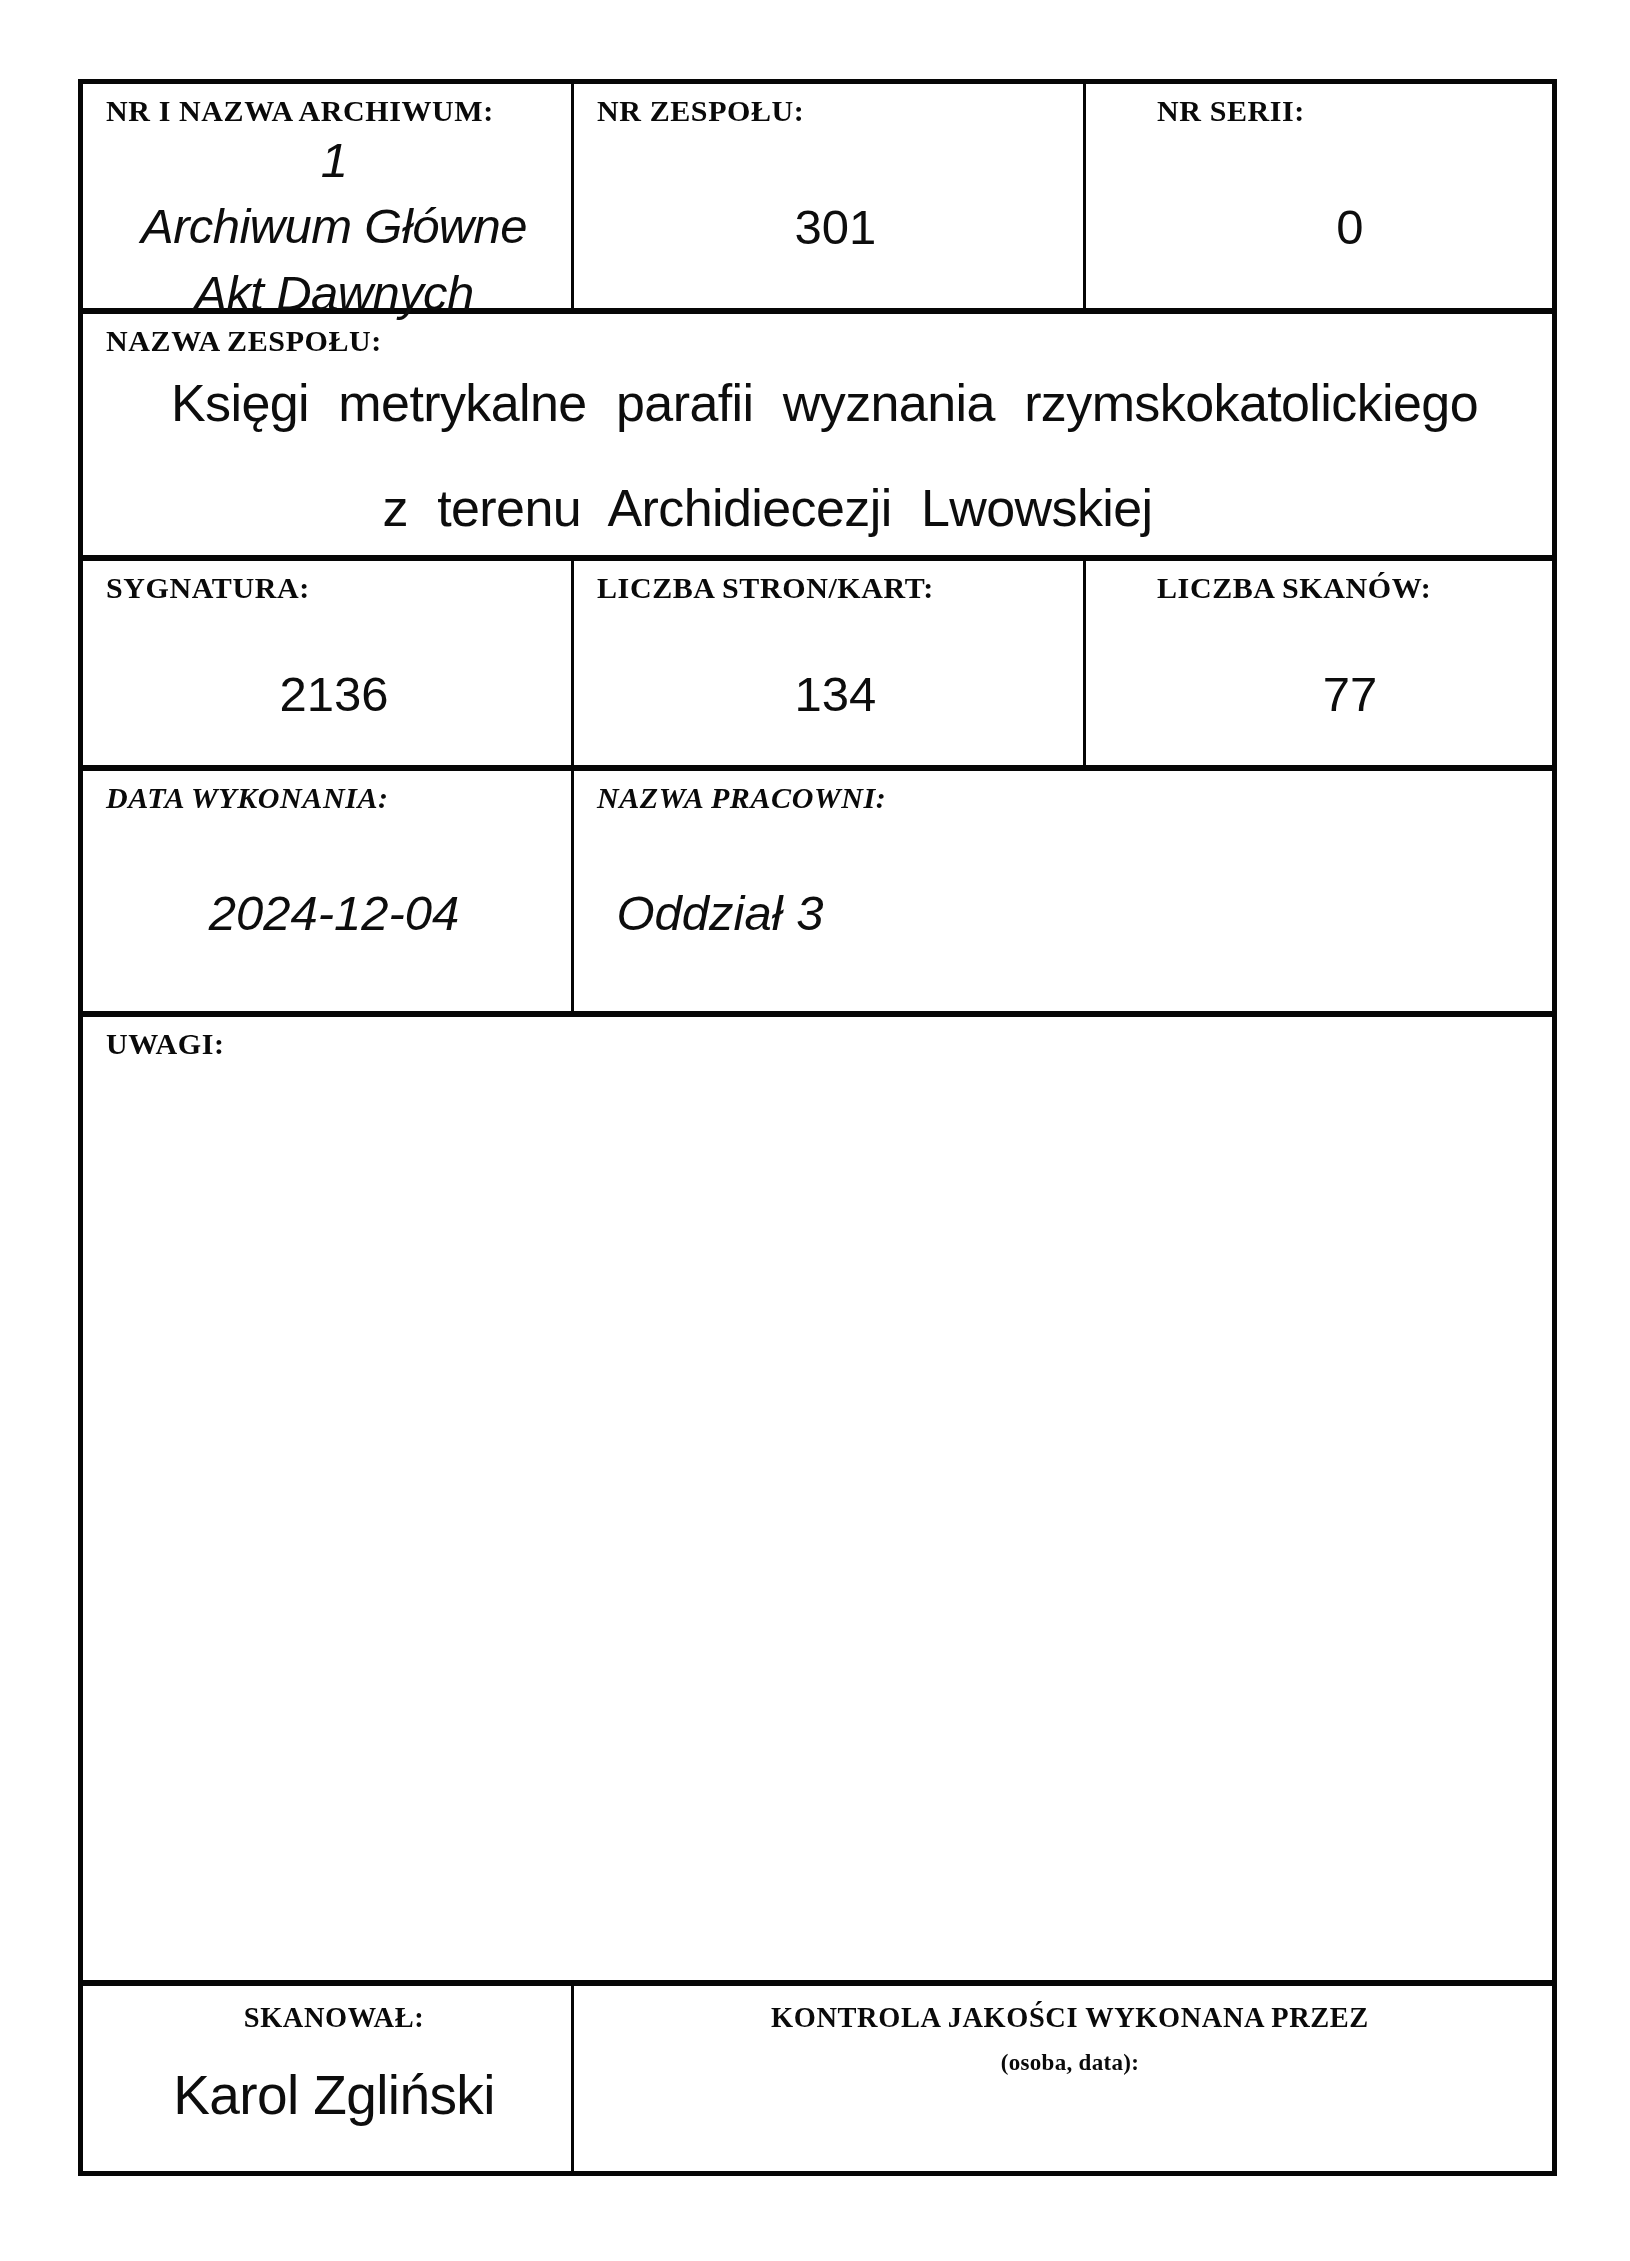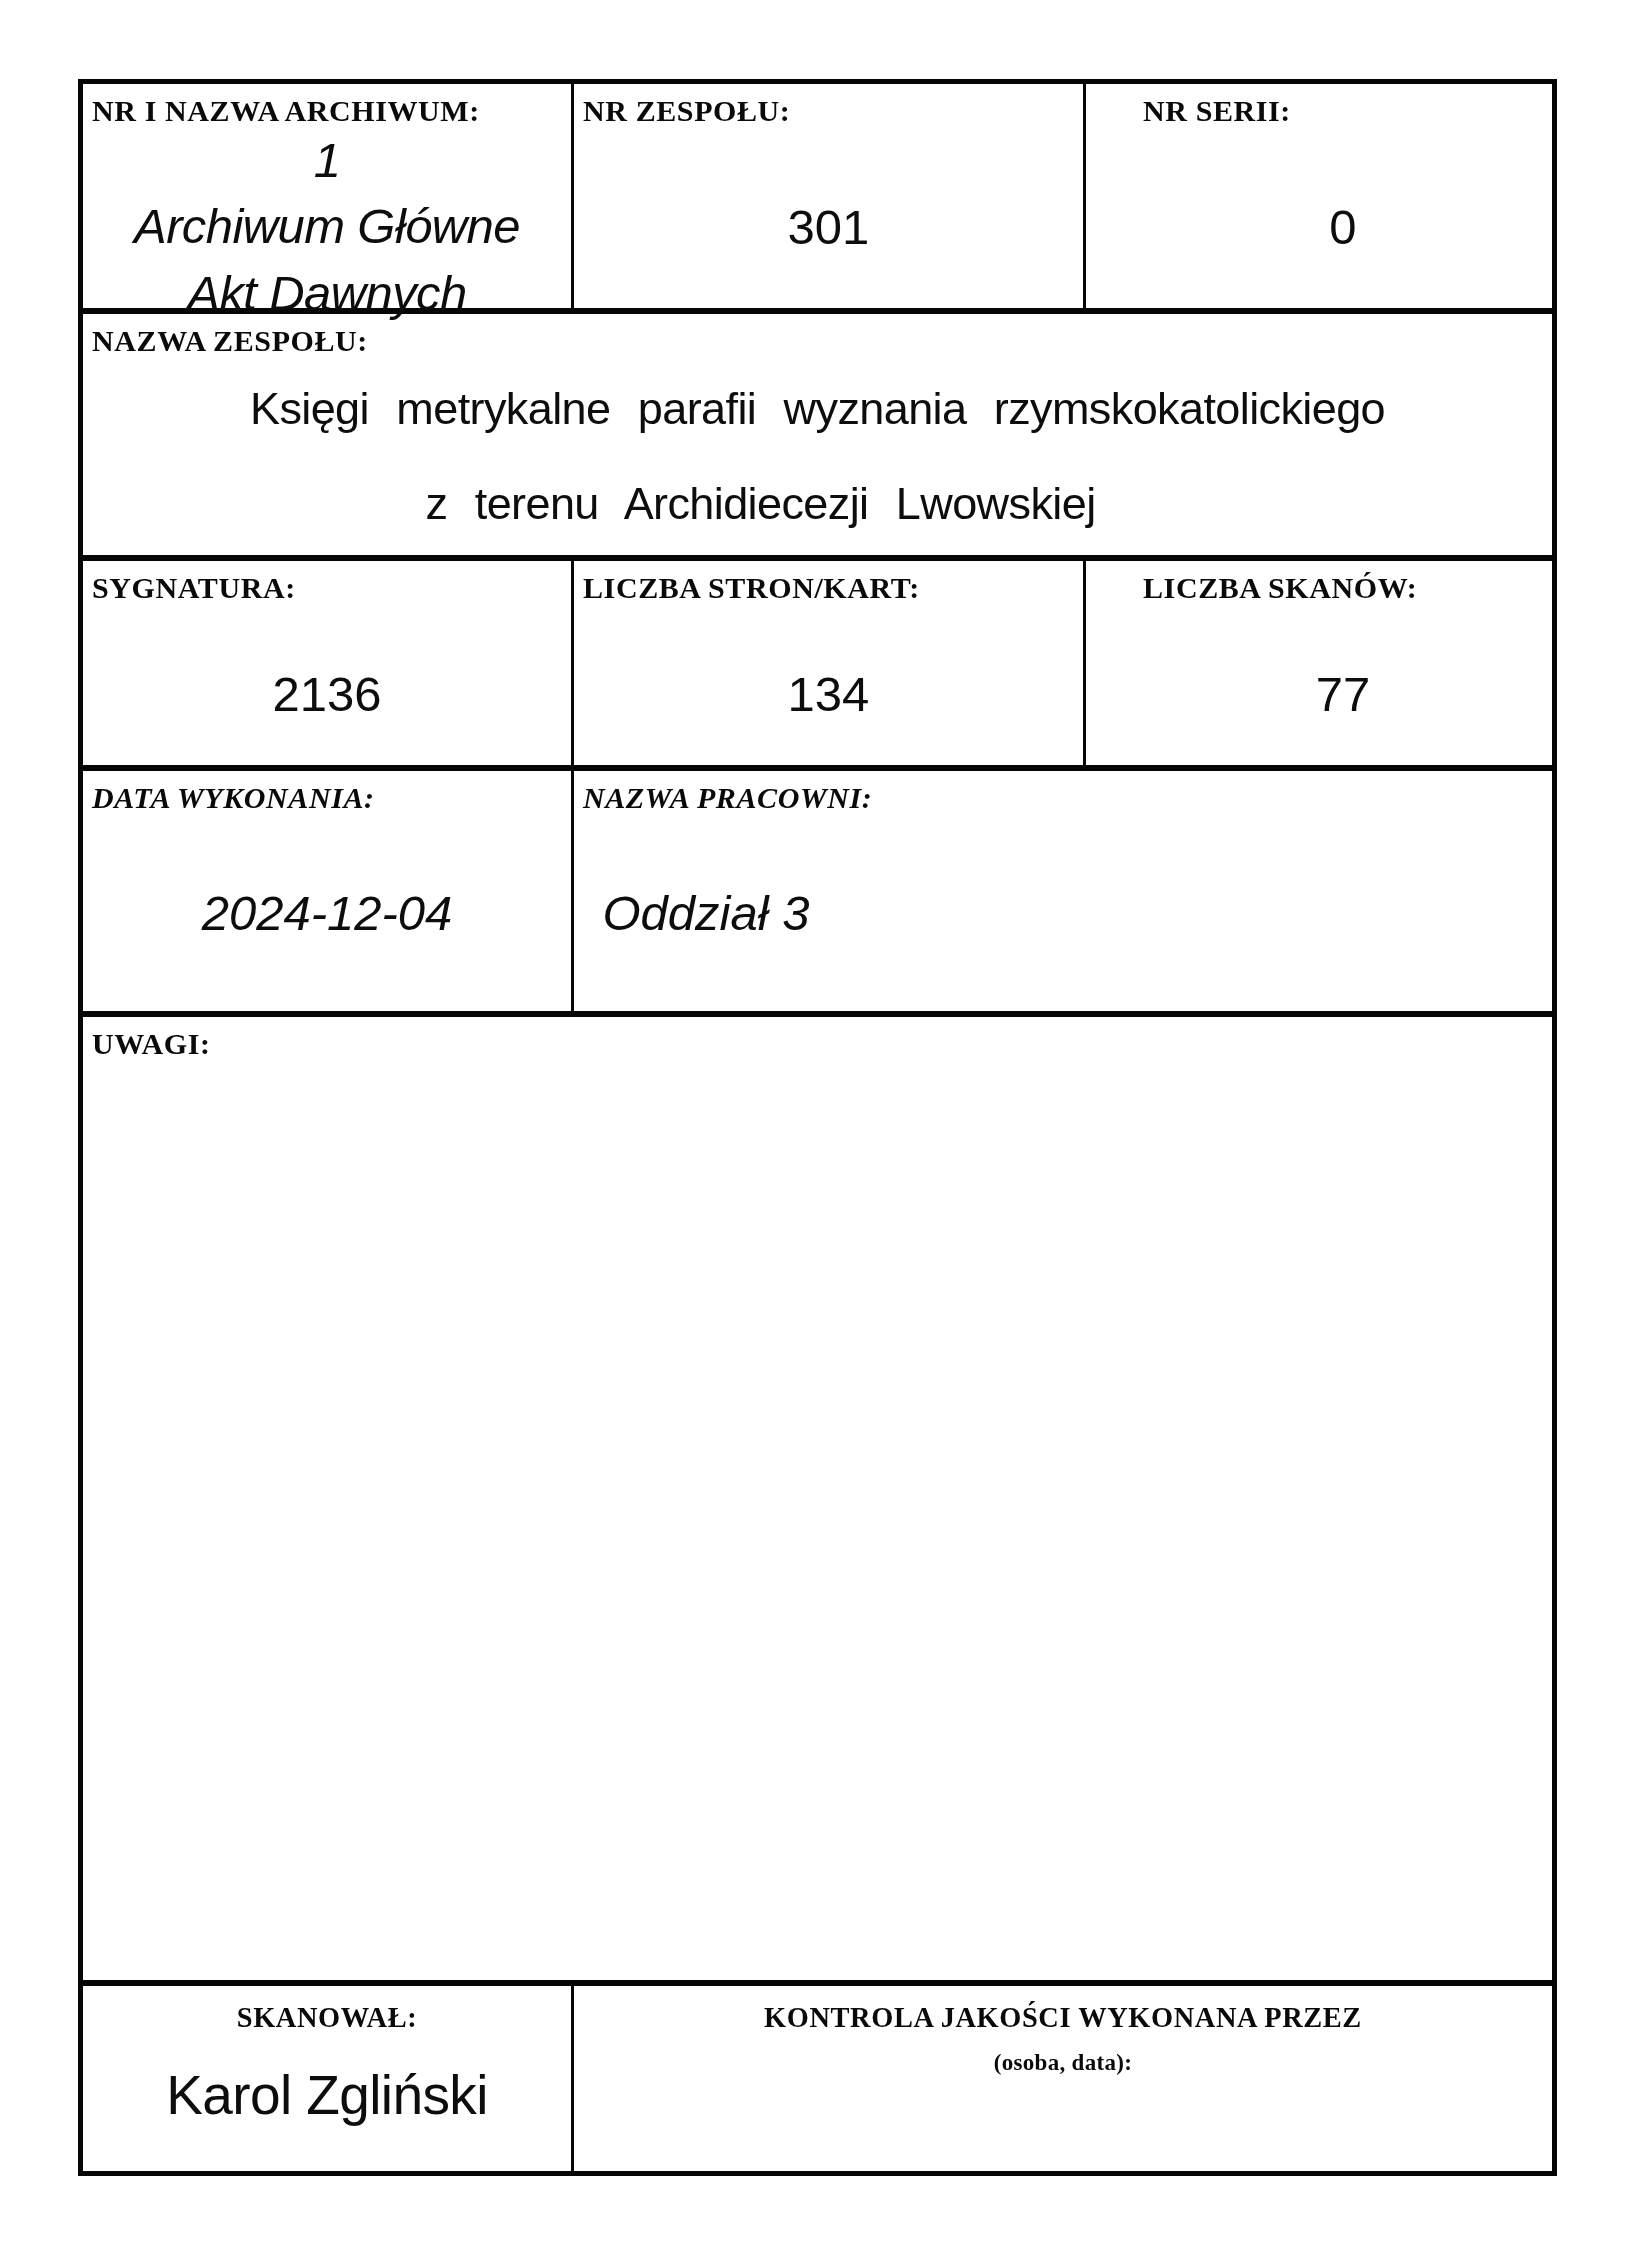--- a/index.html
+++ b/index.html
@@ -38,20 +38,21 @@
   .row.r4 { height: 246px; font-style: italic; }
   .row.r5 { flex: 1 1 auto; border-bottom: 6.5px solid #060606; }
   .row.r6 { height: 185px; border-bottom: none; }
   .cell {
     box-sizing: border-box;
     border-right: 3.2px solid #060606;
     display: flex;
     flex-direction: column;
     position: relative;
     min-width: 0;
+    padding-left: 14px;
   }
   .cell:last-child { border-right: none; }
   .c1 { width: 491px; }
   .c2 { width: 512px; }
   .c3 { flex: 1 1 auto; margin-left: 48px; }
   .cw { flex: 1 1 auto; }
   .lbl {
     font-family: "Liberation Serif", serif;
     font-weight: bold;
     font-size: 30px;
@@ -92,21 +93,21 @@
   }
   .val-left {
     flex: 1 1 auto;
     display: flex;
     align-items: center;
     padding-left: 28.4px;
     text-align: right;
   }
   .big { font-size: 49px; letter-spacing: -0.6px; line-height: 1.35; }
   .italic { font-style: italic; }
-  .fonds-name { font-size: 45px; letter-spacing: -0.6px; word-spacing: 15.5px; line-height: 1.45; }
+  .fonds-name { font-size: 52px; letter-spacing: -0.6px; word-spacing: 15.5px; line-height: 1.45; }
   .fonds-line2 { position: relative; left: -57px; margin-top: 29px; }
   .num { font-size: 49px; letter-spacing: 0px; }
   .bias-down { padding-top: 18px; }
   .sign-val {
     font-size: 55px;
     letter-spacing: -0.6px;
     text-align: center;
     margin-top: 30px;
   }
 </style>

